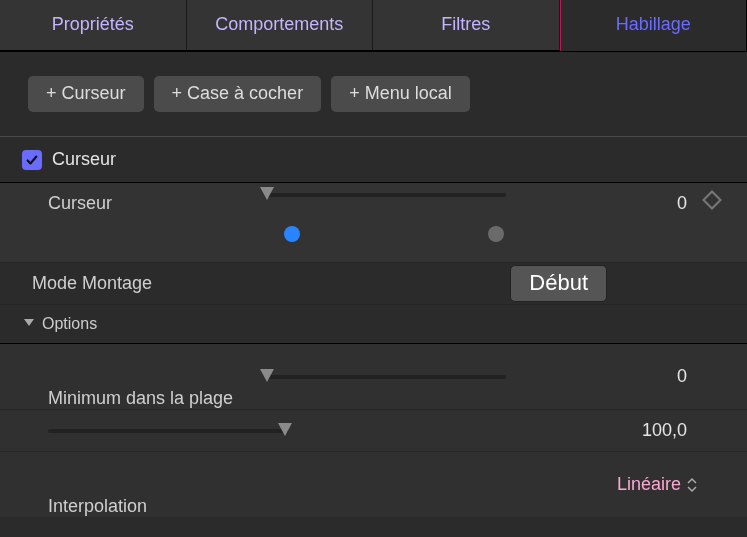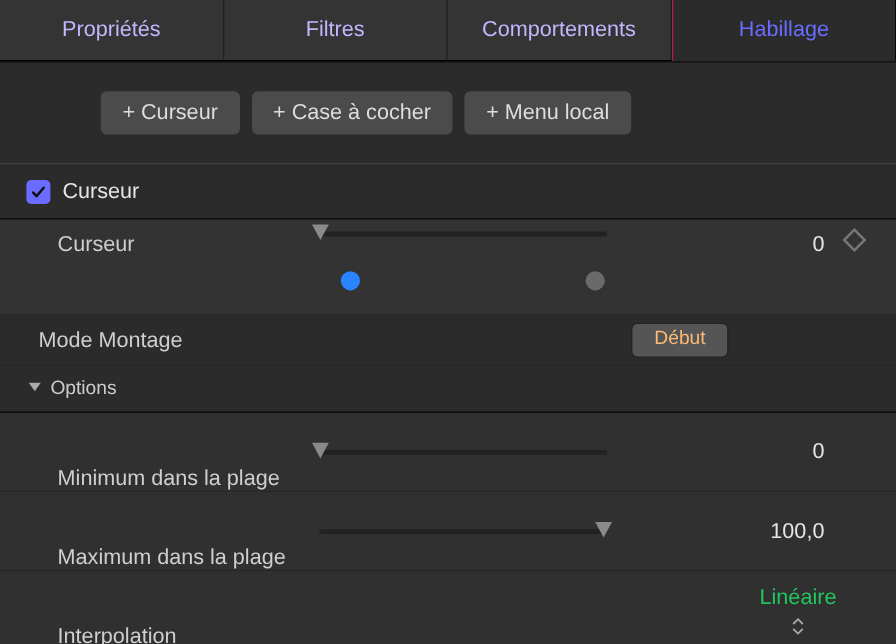--- a/index.html
+++ b/index.html
@@ -8,21 +8,21 @@
   .panel { background: #2b2b2b; height: 100%; display:flex; flex-direction:column; }
 
   
   .tabs { display: flex; border-bottom: 1px solid #000; background:#343434; }
   .tab { flex: 1; text-align: center; padding: 14px 0 15px; background: #343434; border-right: 1px solid #1a1a1a; color:#c4b5fd; cursor:pointer; font-size:18px; }
   .tab:last-child { border-right: none; }
   .tab.active { background: #2b2b2b; color: #6a6bff; font-weight:500; border-bottom: 1px solid #2b2b2b; border-left:1px solid #be185d; border-right:1px solid #000;}
   .tabs .tab:not(.active){ border-bottom:1px solid #000; }
 
   
-  .add-row { display:flex; gap:10px; padding: 24px 0 24px 84px; border-bottom:1px solid #4a4a4a;}
+  .add-row { display:flex; gap:10px; padding: 24px 0 24px 28px; border-bottom:1px solid #4a4a4a;}
   .add-btn { background:#4b4b4b; border:none; border-radius:5px; color:#ddd; font-size:18px; padding:7px 18px 8px; cursor:pointer; }
 
   
   .section-head { display:flex; align-items:center; gap:10px; padding:12px 14px 12px 22px; background:#2b2b2b; border-bottom:1px solid #000; }
   .chk { width:20px; height:20px; border-radius:4px; background:#6a6bff; display:flex; align-items:center; justify-content:center; }
   .chk svg { width:14px; height:14px; }
   .section-title { color:#e5e5e5; font-size:18px; }
 
   .rows { background:#333333; }
   .row { display:flex; align-items:center; padding:0 20px 0 48px; min-height:42px; border-bottom:1px solid #262626; }
@@ -35,45 +35,45 @@
 
   
   .track { height:4px; background:#222; width:240px; border-radius:2px; position:relative;}
   .thumb-arrow { position:absolute; top:-8px; left:-8px; }
   .thumb-arrow svg { display:block; }
   .sub-track { position:absolute; top:40px; left:0; width:240px; height:2px;}
   .dot { position:absolute; width:16px; height:16px; border-radius:50%; top:-7px; }
   .dot.blue { background:#2a84ff; left:18px; }
   .dot.grey { background:#6a6a6a; left:222px; }
 
-  .btn { background:#555; border:1px solid #222; border-radius:5px; color:#fdba74; font-size:16px; padding:4px 18px 5px; cursor:pointer;}
+  .btn { background:#555; border:1px solid #222; border-radius:5px; color:#ffffff; font-size:22px; padding:4px 18px 5px; cursor:pointer;}
 
   .disclose { display:flex; align-items:flex-start; gap:6px; padding:10px 14px 10px 22px; background:#2b2b2b; border-bottom:1px solid #000;}
   .disclose .tri svg{ display:block; }
 
-  .popup { display:flex; align-items:center; gap:6px; color:#22c55e; font-size:18px;flex-direction:column;}
+  .popup { display:flex; align-items:center; gap:6px; color:#f9a8d4; font-size:18px;}
   .carets svg { display:block; }
 
   .row.opt { background:#303030; }
   .row.opt .label { width:218px;margin-top:44px; }
   .row.opt .track { width:240px; }
   .row.interp { border-bottom:none;justify-content:flex-end; }
 
   .mode-row { background:#2b2b2b;padding-left:32px; }
   .mode-row .btn-wrap { margin-left:auto; margin-right:120px; }
 </style>
 </head>
 <body>
 
 <div class="panel">
 
   <div class="tabs">
     <div class="tab">Propriétés</div>
+    <div class="tab">Comportements</div>
     <div class="tab">Filtres</div>
-    <div class="tab">Comportements</div>
     <div class="tab active">Habillage</div>
   </div>
 
   <div class="add-row">
     <button class="add-btn">+ Curseur</button>
     <button class="add-btn">+ Case à cocher</button>
     <button class="add-btn">+ Menu local</button>
   </div>
 
   <div class="section-head">
@@ -133,21 +133,20 @@
                 <path d="M2 2 H16 L9 15 Z" fill="#8a8a8a"></path>
               </svg>
           </div>
         </div>
       </div>
       <div class="value">0</div>
       <div class="tail"></div>
     </div>
 
     <div class="row opt">
-      <div class="label">Maximum dans la plage</div>
       <div class="control">
         <div class="track">
           <div class="thumb-arrow" style="left:228px">
             <svg width="18" height="18" viewBox="0 0 18 18">
                 <path d="M2 2 H16 L9 15 Z" fill="#8a8a8a"></path>
               </svg>
           </div>
         </div>
       </div>
       <div class="value">100,0</div>

